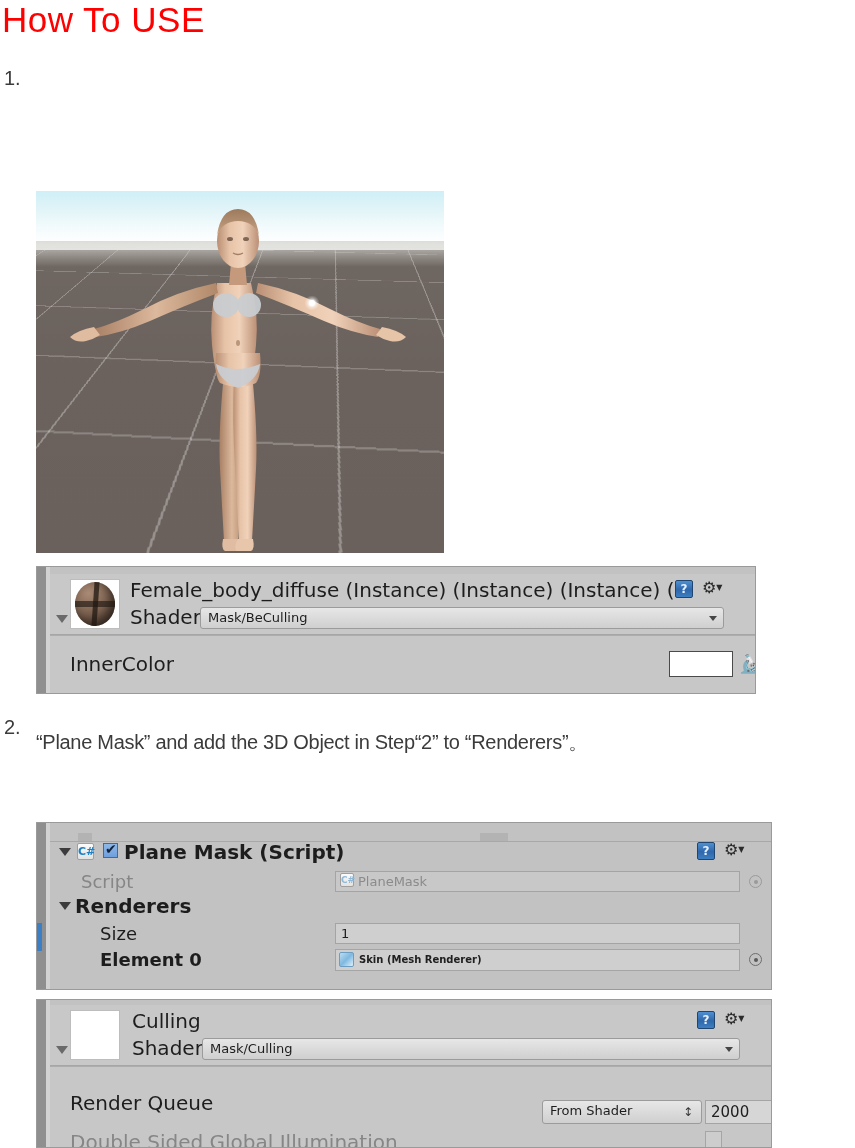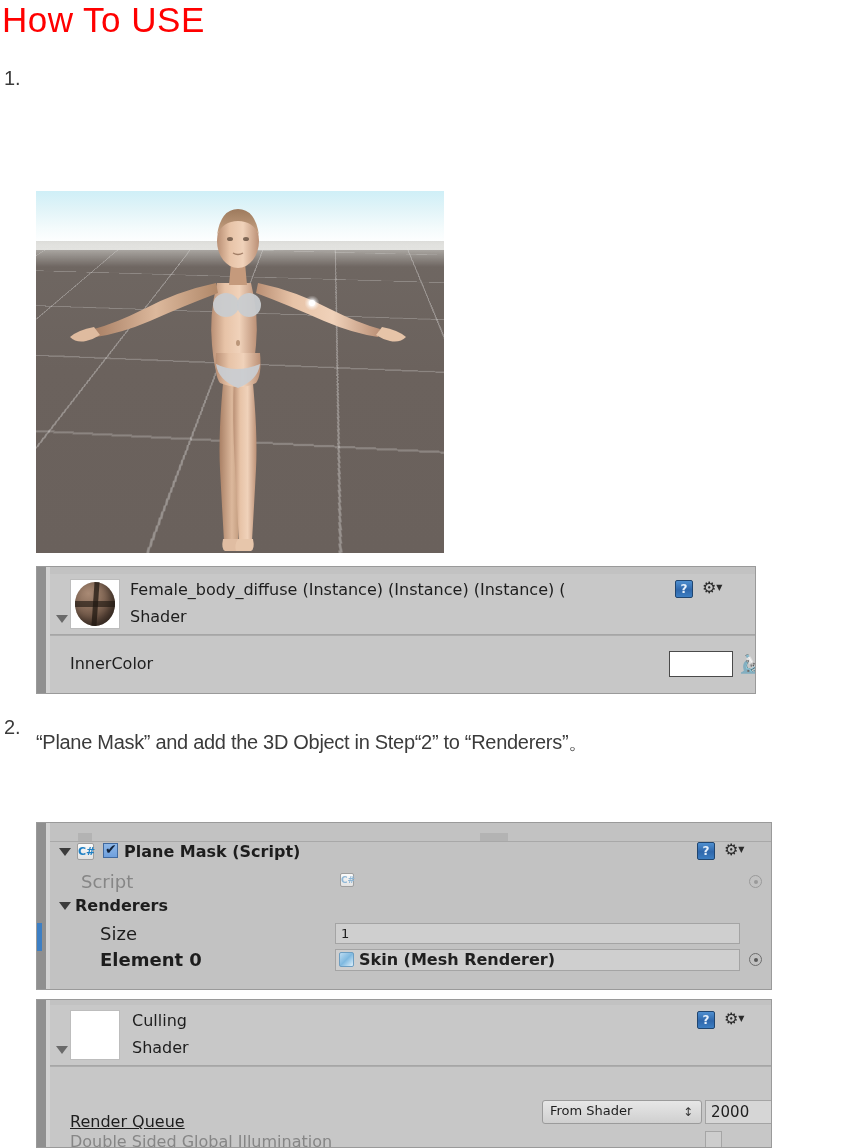--- a/index.html
+++ b/index.html
@@ -218,36 +218,36 @@
 
   .ins-label {
     position: absolute;
     font-size: 18px;
     line-height: 18px;
     white-space: nowrap;
     color: #1d1d1d;
   }
   .ins-label.muted { color: #868686; }
   .ins-label.bold  { font-weight: bold; }
-  .ins-label.big   { font-size: 16px; }
+  .ins-label.big   { font-size: 20px; }
 
   .field {
     position: absolute;
     background: #cfcfcf;
     border: 1px solid #a4a4a4;
     box-sizing: border-box;
     font-size: 13px;
     line-height: 20px;
     color: #202020;
     padding-left: 5px;
     white-space: nowrap;
     overflow: hidden;
   }
   .field.disabled { color: #8b8b8b; background: #c8c8c8; }
-  .field.bold { font-weight: bold; font-size: 16px; }
+  .field.bold { font-weight: bold; font-size: 10px; }
 
   .dropdown {
     position: absolute;
     background: linear-gradient(to bottom, #e7e7e7, #cfcfcf);
     border: 1px solid #9b9b9b;
     border-radius: 3px;
     box-sizing: border-box;
     font-size: 13px;
     line-height: 20px;
     padding-left: 7px;
@@ -487,20 +487,24 @@
     <div class="mat-sphere"></div>
   </div>
 
   <div class="ins-label big" style="left:93px; top:14px;">Female_body_diffuse (Instance) (Instance) (Instance) (</div>
 
   <div class="help-icon" style="left:638px; top:13px;">?</div>
   <div class="gear-icon" style="left:665px; top:13px;">⚙<span class="caret">▼</span></div>
 
   <div class="ins-label big" style="left:93px; top:41px;">Shader</div>
 
+  <div class="dropdown" style="left:163px; top:40px; width:524px; height:22px;">
+    <span>Mask/BeCulling</span>
+    <span class="dd-arrow"></span>
+  </div>
 
   <div class="row-band" style="left:13px; top:68px; width:707px; height:59px;"></div>
 
   <div class="ins-label big" style="left:33px; top:88px;">InnerColor</div>
 
   <div class="color-swatch" style="left:632px; top:84px; width:64px; height:26px;"></div>
   <div class="eyedropper" style="left:702px; top:88px;">🔬</div>
 </div>
 
 <div class="li" id="item2">
@@ -523,20 +527,23 @@
 
   <div class="foldout foldout-dark" style="left:22px; top:25px;"></div>
   <div class="script-icon" style="left:40px; top:20px;">C#</div>
   <div class="checkbox checked" style="left:66px; top:20px;"></div>
   <div class="ins-label big bold" style="left:87px; top:20px;">Plane Mask (Script)</div>
 
   <div class="help-icon" style="left:660px; top:19px;">?</div>
   <div class="gear-icon" style="left:687px; top:19px;">⚙<span class="caret">▼</span></div>
 
   <div class="ins-label muted" style="left:44px; top:50px;">Script</div>
+  <div class="field disabled" style="left:298px; top:48px; width:405px; height:21px; padding-left:22px;">
+    <span>PlaneMask</span>
+  </div>
   <div class="script-icon small" style="left:303px; top:50px; color:#8fb7d6;">C#</div>
   <div class="obj-picker faint" style="left:712px; top:52px;"></div>
 
   <div class="foldout foldout-dark" style="left:22px; top:79px;"></div>
   <div class="ins-label big bold" style="left:38px; top:74px;">Renderers</div>
 
   <div class="ins-label" style="left:63px; top:102px;">Size</div>
   <div class="field" style="left:298px; top:100px; width:405px; height:21px;">
     <span>1</span>
   </div>
@@ -563,24 +570,28 @@
     <div class="mat-sphere mat-sphere-white"></div>
   </div>
 
   <div class="ins-label big" style="left:95px; top:12px;">Culling</div>
 
   <div class="help-icon" style="left:660px; top:11px;">?</div>
   <div class="gear-icon" style="left:687px; top:11px;">⚙<span class="caret">▼</span></div>
 
   <div class="ins-label big" style="left:95px; top:39px;">Shader</div>
 
+  <div class="dropdown" style="left:165px; top:38px; width:538px; height:22px;">
+    <span>Mask/Culling</span>
+    <span class="dd-arrow"></span>
+  </div>
 
   <div class="row-band" style="left:13px; top:66px; width:723px; height:83px;"></div>
 
-  <div class="ins-label big" style="left:33px; top:113px;text-decoration:underline;">Render Queue</div>
+  <div class="ins-label big" style="left:33px; top:94px;">Render Queue</div>
 
   <div class="dropdown" style="left:505px; top:100px; width:160px; height:24px;">
     <span>From Shader</span>
     <span class="dd-updown">↕</span>
   </div>
 
   <div class="field" style="left:668px; top:100px; width:100px; height:24px; font-size:15px; line-height:23px; background:#d6d6d6;">
     <span>2000</span>
   </div>
 

